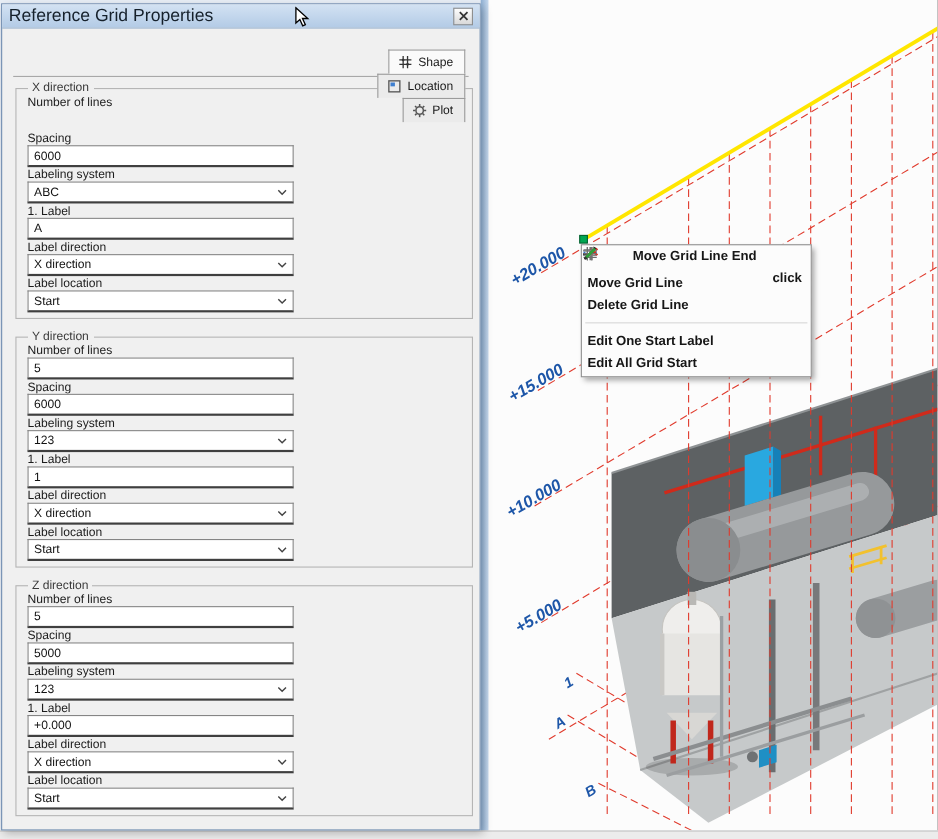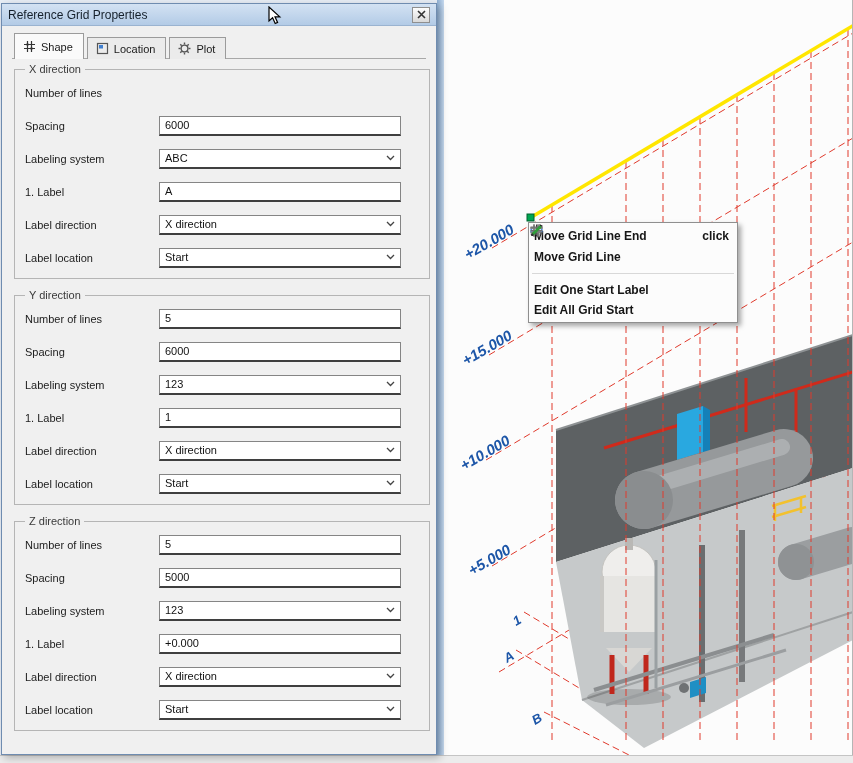--- a/index.html
+++ b/index.html
@@ -35,67 +35,67 @@
     position:absolute; left:1px; top:3px; width:436px; height:752px;
     background:#f0f0f0; border:1px solid #6f8cb0;
     box-shadow:3px 3px 8px rgba(0,0,0,.25);
     font-size:11px; color:#1a1a1a;
   }
   .titlebar {
     height:22px; background:linear-gradient(#d3e2f3,#b3cbe6);
     display:flex; align-items:center; padding:0 6px;
     border-bottom:1px solid #9ab3d0;
   }
-  .titlebar .title { font-size:12px; color:#15202b; }
+  .titlebar .title { font-size:16px; color:#15202b; }
   .close-btn {
     margin-left:auto; width:18px; height:16px;
     background:linear-gradient(#fdfdfd,#d9d9d9);
     border:1px solid #8f8f8f; display:flex; align-items:center; justify-content:center;
     cursor:default;
   }
 
   .tab-strip {
-    display:flex; align-items:flex-end; margin:7px 10px 0 10px; height:26px;
-    border-bottom:1px solid #a8a8a8; padding-left:2px;
+    display:flex; align-items:flex-end; margin:18px 10px 0 10px; height:26px;
+    border-bottom:1px solid #a8a8a8; padding-left:2px;flex-direction:column;
   }
   .tab {
     display:flex; align-items:center; gap:5px;
     padding:4px 10px 4px 8px; margin-right:3px;
     border:1px solid #9b9b9b; border-bottom:none;
     background:#ebebeb; height:22px; position:relative; top:1px;
   }
   .tab.active { background:#fafafa; height:26px; z-index:2; }
 
   fieldset.group {
     border:1px solid #b5b5b5; margin:4px 6px 10px 12px; padding:1px 10px 4px 10px;
     background:#f0f0f0;
   }
   fieldset.group legend { font-size:11px; color:#3a3a3a; padding:0 4px; margin-left:0; }
 
-  .row { height:33px; display:flex; align-items:center; }
+  .row { height:33px; display:flex; align-items:flex-start;flex-direction:column; }
   .row .flabel { width:134px; flex:none; color:#1c1c1c; }
   .field {
     width:242px; height:20px; background:#fff;
     border:1px solid #858585; border-bottom:2px solid #3f3f3f;
     display:flex; align-items:center; padding:0 5px; font-size:11px; color:#111;
   }
   .field .sel { background:#2f6fd6; color:#fff; padding:0 2px; }
   .field.select .chev { margin-left:auto; display:flex; }
 
   
   .ctx-menu {
     position:absolute; left:84px; top:222px; width:210px;
     background:#fcfcfc; border:1px solid #8f8f8f;
     box-shadow:3px 3px 5px rgba(0,0,0,.35);
     padding:2px 0; font-size:12px; color:#161616; z-index:20;
   }
   .ctx-item {
     display:flex; align-items:center; gap:6px; height:20px; padding:0 8px 0 5px;font-weight:bold;
   }
-  .ctx-item.first { height:22px; font-weight:bold; }
+  .ctx-item.first { height:22px; font-weight:bold;flex-direction:column; }
   .ctx-item .hint { margin-left:auto; font-weight:bold; }
   .ctx-sep { border-top:1px solid #d8d8d8; margin:6px 3px; }
 
   
   .cursor { position:absolute; left:268px; top:6px; z-index:50; }
 </style>
 </head>
 <body>
 
 <div id="stage">
@@ -200,20 +200,27 @@
         <span>Move Grid Line End</span>
         <span class="hint">click</span>
       </div>
       <div class="ctx-item">
         <svg width="15" height="15">
           <path d="M1.5 5 H13.5 M1.5 9 H13.5 M7.5 1.5 V13.5" stroke="#3a3a3a" stroke-width="1" fill="none"></path>
           <polygon points="4.5,7.5 1.5,5.5 1.5,9.5" fill="#2a6fd0"></polygon>
           <polygon points="10.5,7.5 13.5,5.5 13.5,9.5" fill="#2a6fd0"></polygon>
         </svg>
         <span>Move Grid Line</span>
+      </div>
+      <div class="ctx-item">
+        <svg width="15" height="15">
+          <path d="M1 8 H9" stroke="#3a3a3a" stroke-width="1.5" fill="none"></path>
+          <path d="M8 3 L14 9 M14 3 L8 9" stroke="#d92b1b" stroke-width="2" fill="none"></path>
+        </svg>
+        <span>Delete Grid Line</span>
       </div>
       <div class="ctx-sep"></div>
       <div class="ctx-item">
         <svg width="15" height="15">
           <path d="M1.5 5 H13.5 M1.5 9 H13.5 M5 1.5 V13.5 M9 1.5 V13.5" stroke="#9a9a9a" stroke-width="1" fill="none"></path>
           <line x1="4" y1="11" x2="11" y2="4" stroke="#2f9e3a" stroke-width="2.5" stroke-linecap="round"></line>
           <circle cx="3.3" cy="11.7" r="1.2" fill="#333"></circle>
         </svg>
         <span>Edit One Start Label</span>
       </div>

